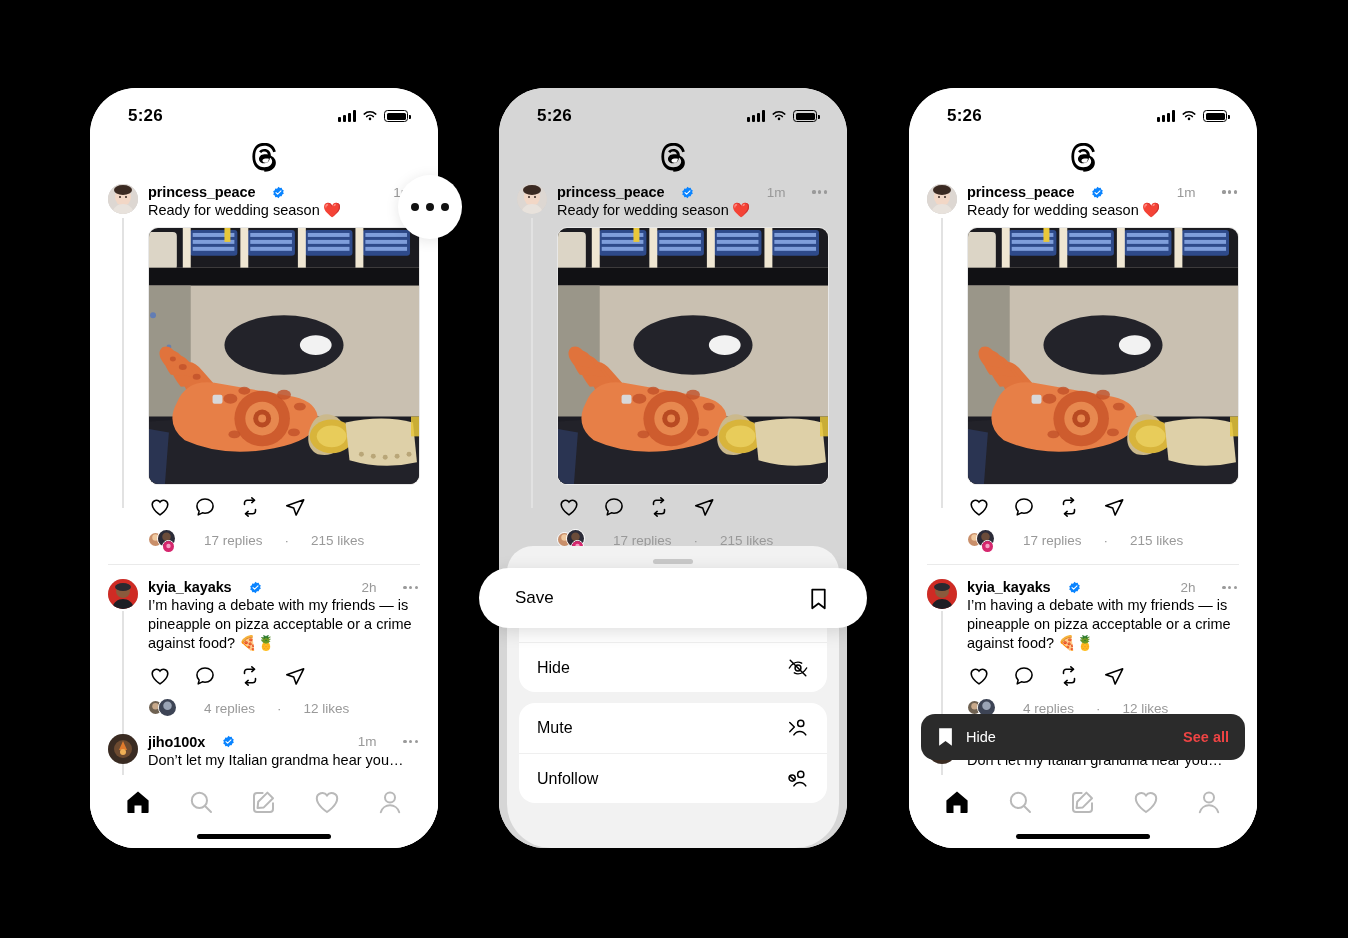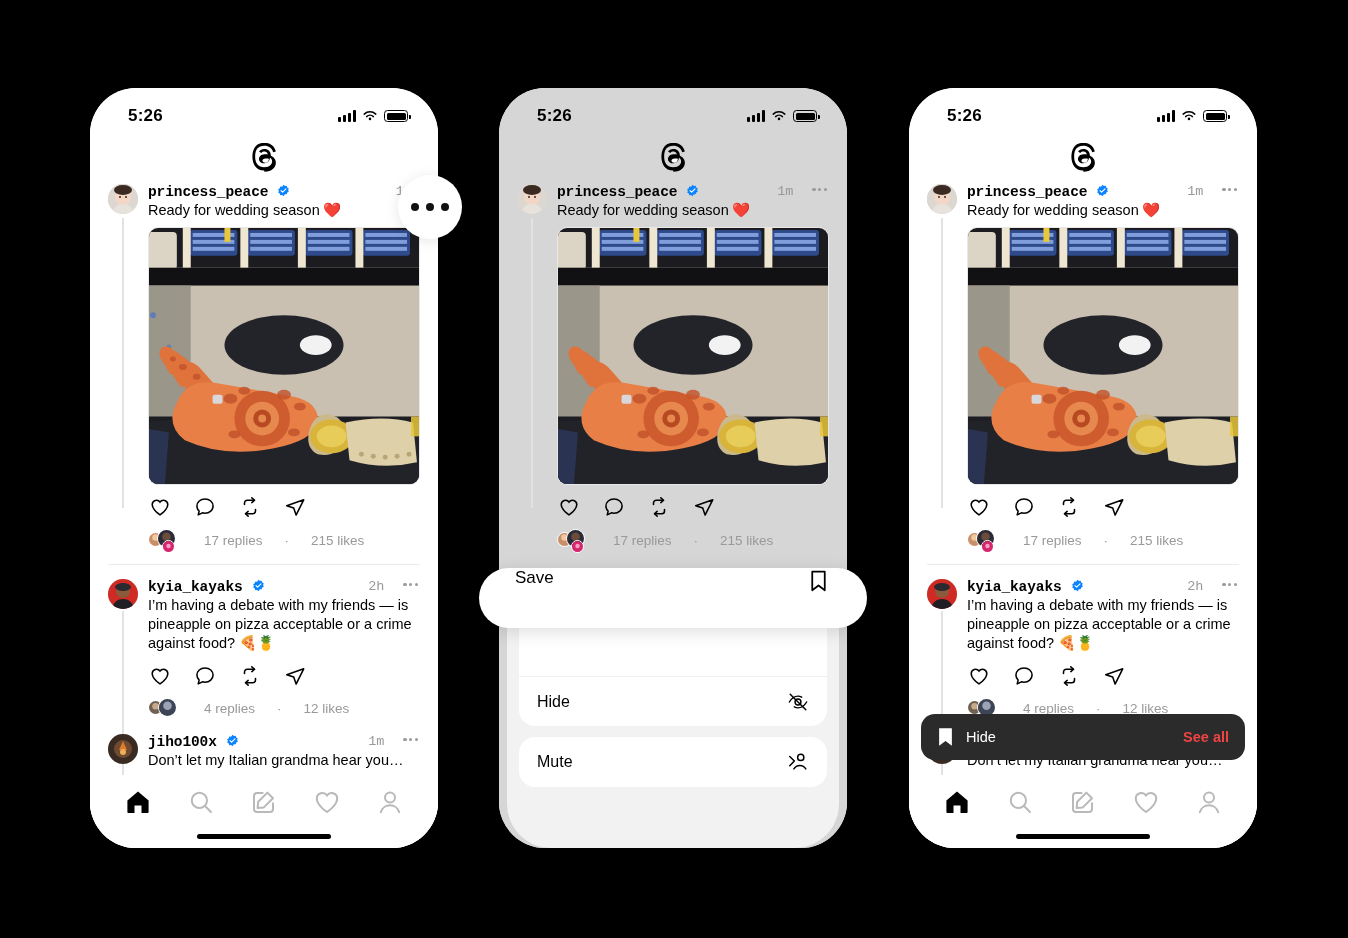--- a/index.html
+++ b/index.html
@@ -60,21 +60,21 @@
   .feed { padding: 0 0 0 0; position:relative; }
   .post { position: relative; padding: 2px 18px 0 18px; }
   .post-head { display:flex; align-items:flex-start; gap:10px; }
   .avatar {
     width: 30px; height: 30px; border-radius: 50%;
     flex: 0 0 30px; overflow:hidden; position:relative;
     background:#cfcfcf;
   }
   .avatar svg { display:block; width:100%; height:100%; }
   .post-body { flex:1; min-width:0; }
-  .nameline { display:flex; align-items:flex-start; gap:9px;font-family:Liberation Mono, monospace; }
+  .nameline { display:flex; align-items:center; gap:17px; }
   .uname { font-size:14.5px; font-weight:700; color:#000; letter-spacing:-.1px; }
   .verified { width:13px; height:13px; flex:0 0 13px; }
   .spacer { flex:1; }
   .tstamp { font-size:13.5px; color:#999999; margin-right:8px; }
   .dots-btn { display:flex; gap:2.5px; align-items:center; padding:4px 2px; }
   .dots-btn span { width:3.2px; height:3.2px; border-radius:50%; background:#9a9a9a; display:block;}
   .ptext { font-size:14.5px; color:#000; line-height:1.32; margin-top:1px; white-space:nowrap;}
   .ptext.wrap { white-space:normal; }
 
   
@@ -125,42 +125,42 @@
     background:#ffffff; display:flex; align-items:center; justify-content:center;
     gap:7px; z-index:60;
     box-shadow: 0 2px 14px rgba(0,0,0,.10);
   }
   .float-dots span { width:8px;height:8px;border-radius:50%;background:#111;display:block;}
 
   
   .sheet {
     position:absolute; left:8px; right:8px; bottom:0; z-index:50;
     background:#f2f2f2; border-radius:26px 26px 44px 44px;
-    padding: 10px 0 50px 0;
+    padding: 10px 0 34px 0;
   }
   .grabber { width:40px;height:5px;border-radius:3px;background:#c9c9c9;margin:3px auto 14px auto;}
   .sheet-group {
     background:#ffffff; border-radius:16px; margin: 0 12px 11px 12px; overflow:hidden;
   }
   .sheet-row {
     display:flex; align-items:center; justify-content:space-between;
     padding: 0 18px; height:50px;
   }
   .sheet-row + .sheet-row { border-top:1px solid #efefef; }
   .sheet-label { font-size:16px; color:#000; }
   .sheet-label.danger { color:#f03b2e; }
   .sheet-ic { width:22px; height:22px; }
   .sheet-ic svg { width:100%;height:100%; display:block;}
 
   
   .save-float {
     position:absolute; z-index:70;
     left:-20px; width: 388px; height:60px;
     background:#ffffff; border-radius:30px;
-    display:flex; justify-content:space-between;
+    display:flex; align-items:center; justify-content:space-between;
     padding: 0 36px 0 36px;
     box-shadow: 0 4px 18px rgba(0,0,0,.13);
   }
   .save-float .sheet-label { font-size:17px; font-weight:400;}
 
   
   .toast {
     position:absolute; left:12px; right:12px; bottom:88px; z-index:45;
     background:#2b2b2b; border-radius:14px; height:46px;
     display:flex; align-items:center; padding: 0 16px;
@@ -719,20 +719,31 @@
           <div class="sheet-row">
             <span class="sheet-label">Mute</span>
             <span class="sheet-ic">
               <svg viewBox="0 0 24 24">
                   <circle cx="15" cy="7" r="3.4" fill="none" stroke="#000" stroke-width="1.6"></circle>
                   <path d="M7.5 19.5a7.5 7.5 0 0113 0" fill="none" stroke="#000" stroke-width="1.6" stroke-linecap="round"></path>
                   <path d="M3 6l5 5-5 5" fill="none" stroke="#000" stroke-width="1.6" stroke-linecap="round" stroke-linejoin="round"></path>
                 </svg>
             </span>
           </div>
+          <div class="sheet-row">
+            <span class="sheet-label">Unfollow</span>
+            <span class="sheet-ic">
+              <svg viewBox="0 0 24 24">
+                  <circle cx="15" cy="7" r="3.4" fill="none" stroke="#000" stroke-width="1.6"></circle>
+                  <path d="M7.5 19.5a7.5 7.5 0 0113 0" fill="none" stroke="#000" stroke-width="1.6" stroke-linecap="round"></path>
+                  <circle cx="5.6" cy="11" r="3.4" fill="none" stroke="#000" stroke-width="1.6"></circle>
+                  <path d="M3.4 9l4.4 4" stroke="#000" stroke-width="1.6" stroke-linecap="round"></path>
+                </svg>
+            </span>
+          </div>
         </div>
       </div>
 
       <div class="home-ind"></div>
     </div>
   </div>
 
   <div class="save-float" style="left:479px; top:568px;">
     <span class="sheet-label">Save</span>
     <span class="sheet-ic" style="width:25px;height:25px;">

